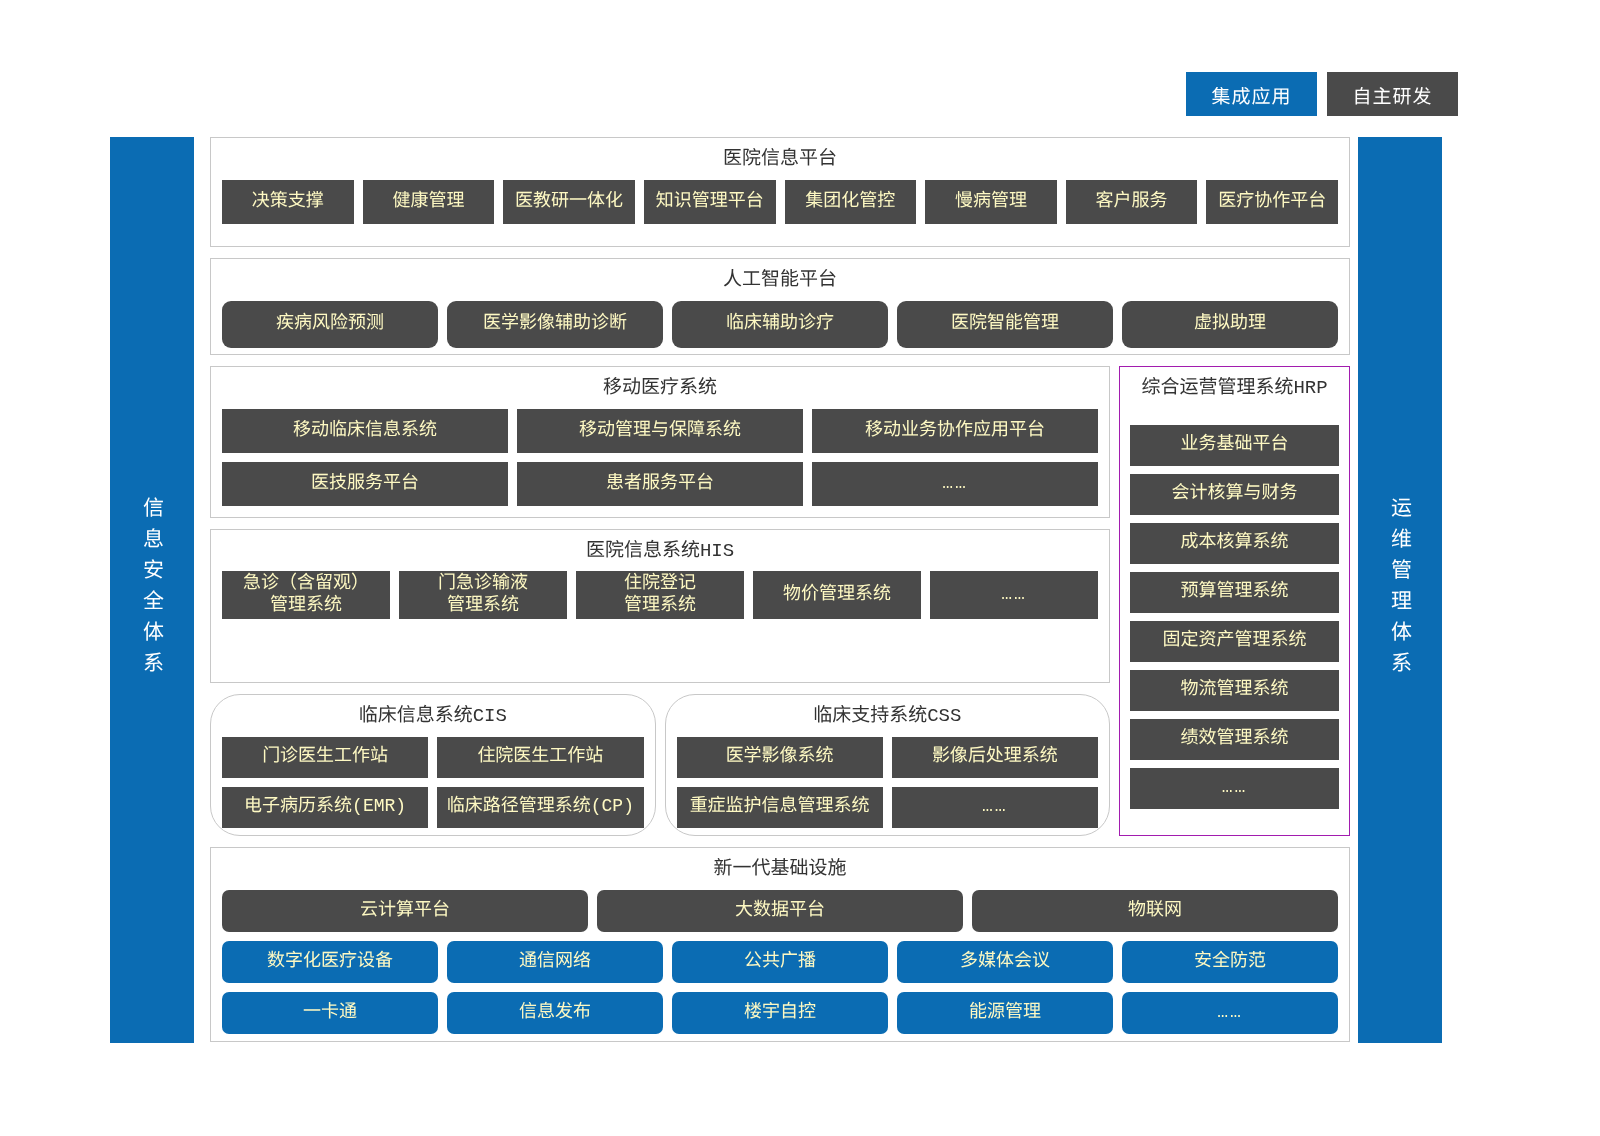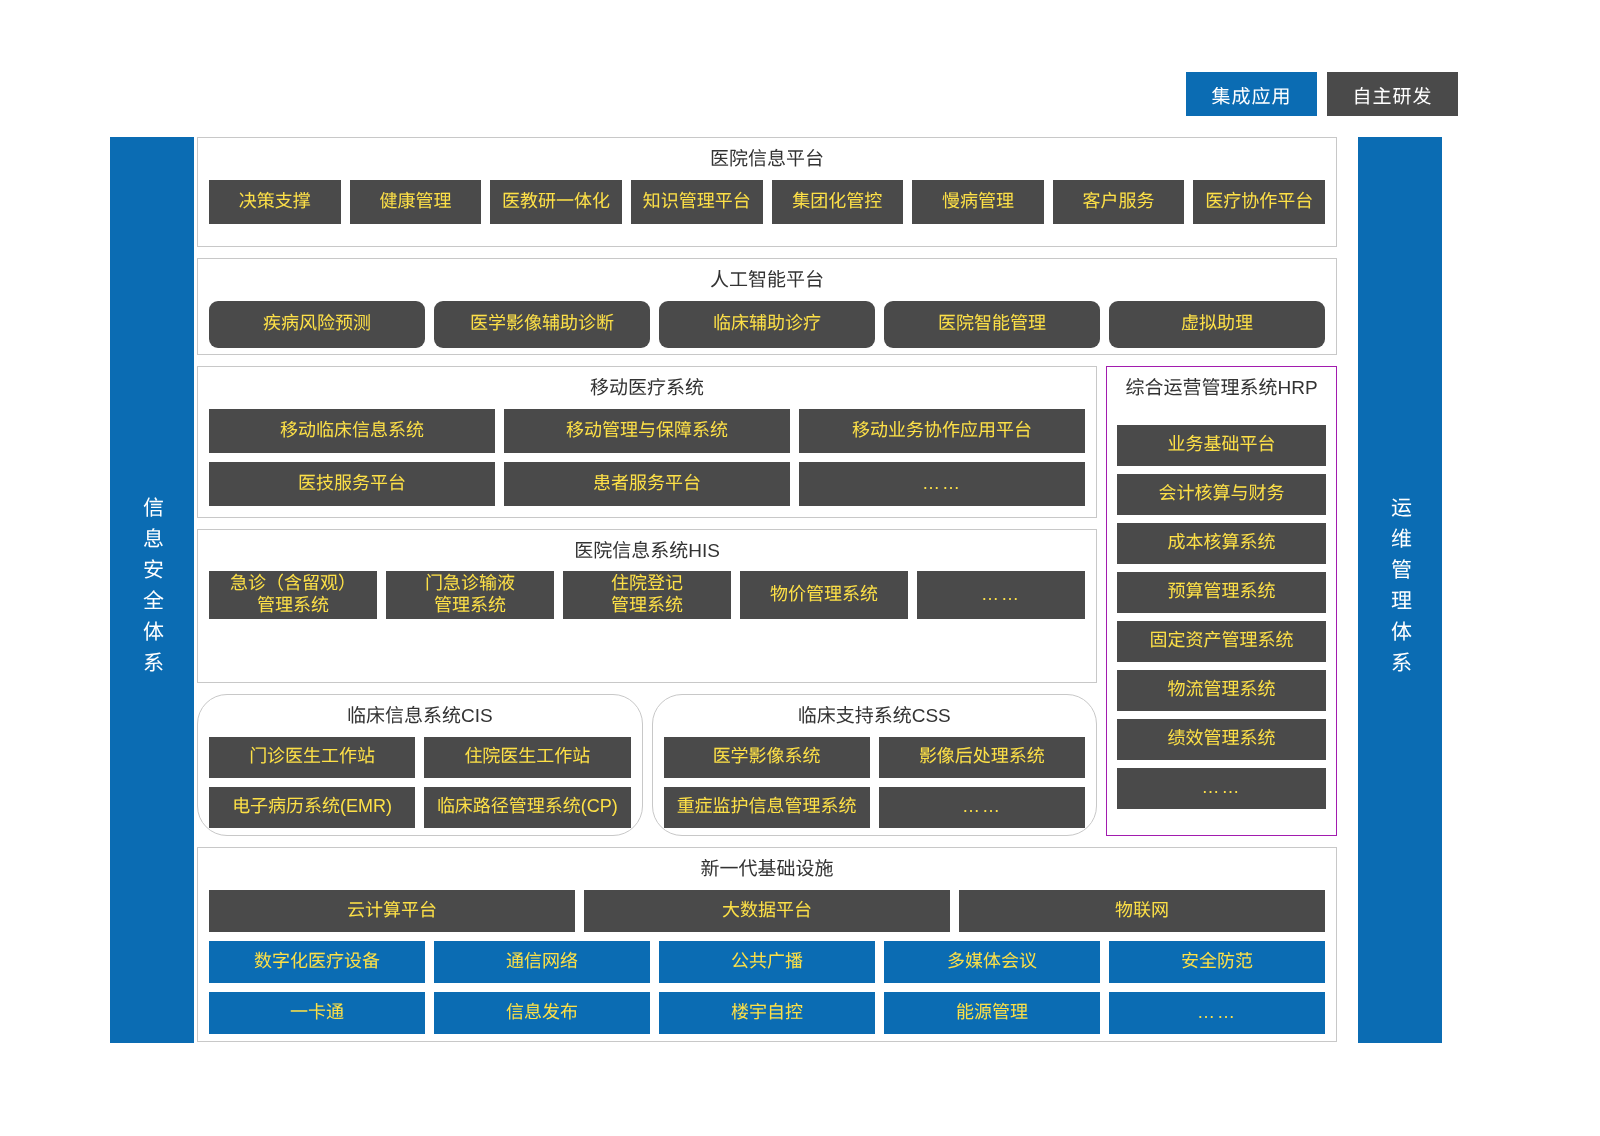--- a/index.html
+++ b/index.html
@@ -39,24 +39,25 @@
     writing-mode:vertical-rl;
     text-orientation:upright;
     color:#ffffff;font-size:21px;
     letter-spacing:10px;
     line-height:1;
   }
 
   
   .main{
     position:absolute;
-    left:197px;top:137px;
+    left:210px;top:137px;
     width:1140px;height:906px;
     display:flex;flex-direction:column;
     gap:11px;
+    font-family:Liberation Mono, monospace;
   }
 
   .panel{
     border:1px solid #c8c8c8;
     background:#ffffff;
     box-sizing:border-box;
     padding:9px 11px 11px 11px;
     display:flex;flex-direction:column;
   }
   .panel-title{
@@ -68,42 +69,42 @@
   }
 
   .row{
     display:flex;
     gap:9px;
   }
   .row + .row{margin-top:9px;}
 
   .tile{
     background:#4a4a4a;
-    color:#fde047;
+    color:#fef9c3;
     display:flex;align-items:center;justify-content:center;
     text-align:center;
     font-size:18px;
     line-height:1.22;
     box-sizing:border-box;
     padding:4px 2px;
     flex:1 1 0;
     min-width:0;
     white-space:pre-line;
   }
   .tile.blue{background:#0b6cb3;}
   .tile.dots{letter-spacing:2px;}
 
   
   .h-platform .tile{height:44px;}
   .h-ai .tile{height:47px;border-radius:9px;}
   .h-mobile .tile{height:44px;}
   .h-his .tile{height:48px;}
   .h-cis .tile{height:41px;}
   .h-infra-top .tile{height:42px;}
-  .h-infra .tile{height:42px;}
+  .h-infra .tile{height:42px;border-radius:7px;}
 
   
   .band-platform{height:110px;}
 
   
   .band-ai{height:97px;}
 
   
   .band-middle{
     display:flex;gap:9px;height:470px;

